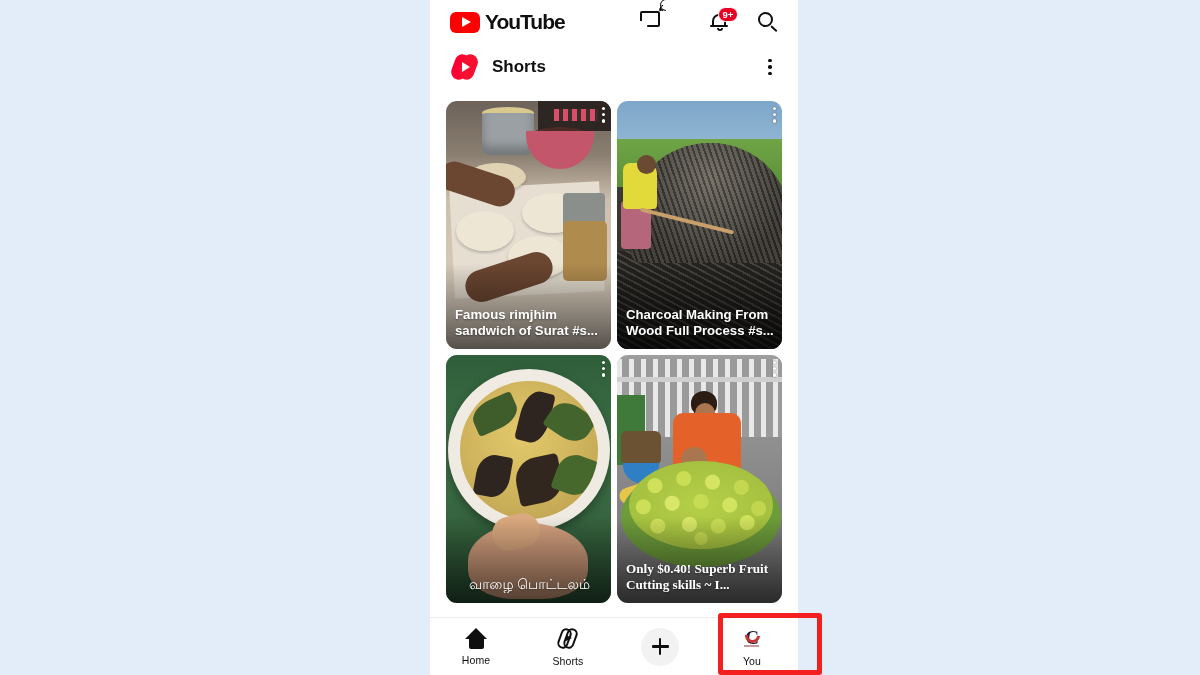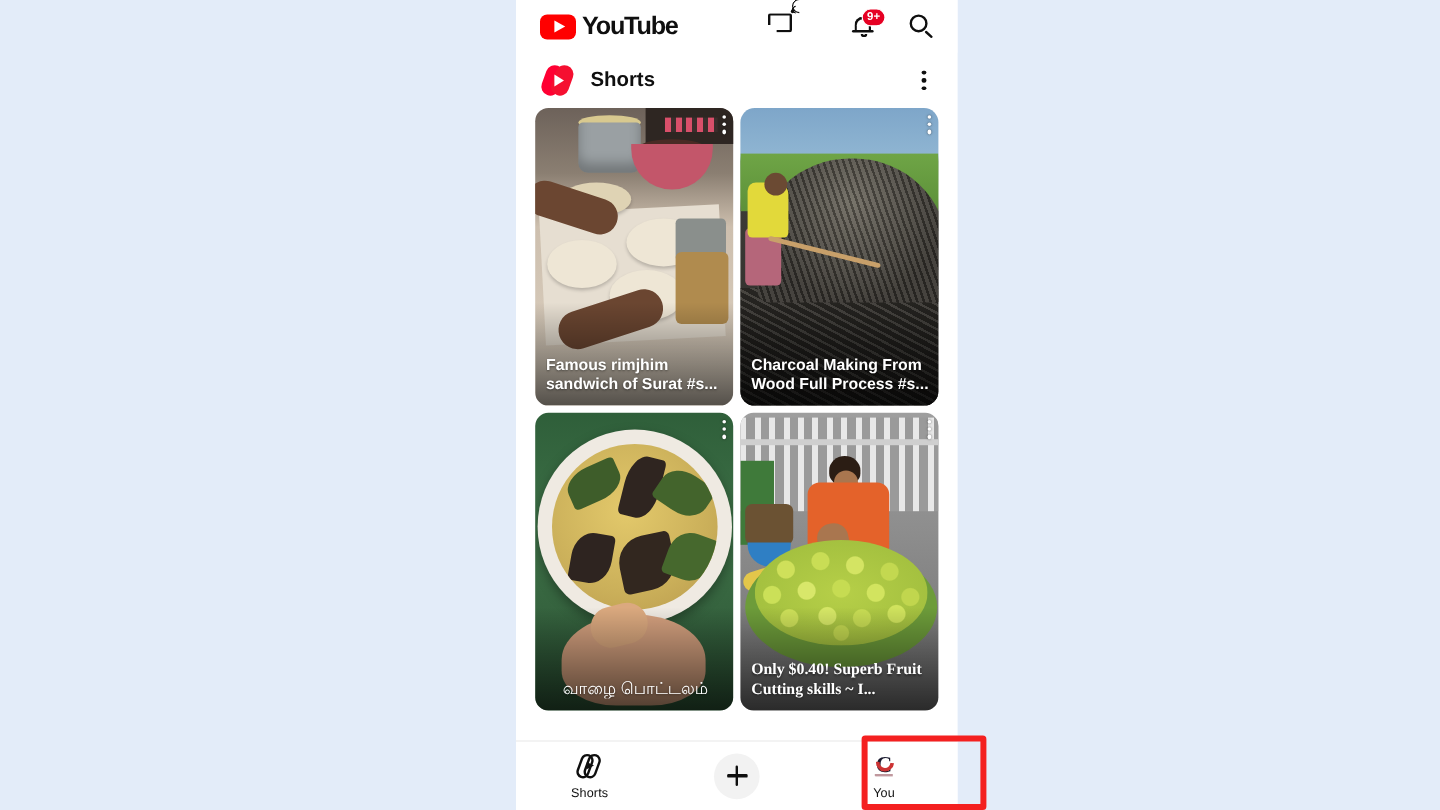--- a/index.html
+++ b/index.html
@@ -95,20 +95,21 @@
   .shorts-title { font-size: 17px; font-weight: bold; color: #0f0f0f; margin-left: 14px; }
   .hdr-spacer { flex: 1; }
   .kebab { width: 20px; height: 22px; display: flex; flex-direction: column;
            align-items: center; justify-content: center; gap: 3px; }
   .kebab span { width: 3.5px; height: 3.5px; border-radius: 50%; background: #0f0f0f; display:block; }
 
   
   .grid {
     display: grid; grid-template-columns: 1fr 1fr; gap: 6px;
     padding: 0 16px;
+    margin-top: 11px;
   }
   .card {
     position: relative; height: 248px; border-radius: 11px; overflow: hidden;
     background: #999;
   }
   .card .overlay-kebab {
     position: absolute; right: 6px; top: 6px; z-index: 5;
     display: flex; flex-direction: column; gap: 3px; align-items: center;
   }
   .card .overlay-kebab span { width: 3.2px; height: 3.2px; border-radius: 50%; background: #fff;
@@ -149,21 +150,21 @@
     background: #6b4631; border-radius: 16px; transform: rotate(-18deg); }
   .t1 .jar { position: absolute; right: 4px; top: 120px; width: 44px; height: 60px;
     background: #b08b4e; border-radius: 5px; }
   .t1 .jar2 { position: absolute; right: 6px; top: 92px; width: 42px; height: 36px;
     background: #8a8f8c; border-radius: 4px; }
   .t1 .dk { position: absolute; left: 92px; top: 0; width: 74px; height: 30px; background:#2e2622; }
   .t1 .neon { position: absolute; left: 108px; top: 8px; width: 44px; height: 12px;
     background: repeating-linear-gradient(90deg,#d94f6a 0 5px,#3b2d2c 5px 9px); }
 
   
-  .t2 { background: linear-gradient(#7ea6c9 0%, #8fb5d2 16%, #4b7a3a 18%, #6aa04a 30%, #3c3a36 34%, #2b2a27 100%); border-radius: 12px; }
+  .t2 { background: linear-gradient(#7ea6c9 0%, #8fb5d2 16%, #4b7a3a 18%, #6aa04a 30%, #3c3a36 34%, #2b2a27 100%); }
   .t2 .field { position: absolute; left: 0; right: 0; top: 38px; height: 48px;
     background: linear-gradient(#6fa546,#5c9039); }
   .t2 .mound { position: absolute; left: 18px; top: 42px; width: 150px; height: 120px;
     background: radial-gradient(ellipse at 50% 30%, #6e6a60, #383530 70%);
     border-radius: 74px 74px 10px 10px; transform: scaleX(1.05); }
   .t2 .mound::after { content:""; position:absolute; inset:0; border-radius: inherit;
     background: repeating-linear-gradient(72deg, rgba(0,0,0,.30) 0 2px, rgba(255,255,255,.07) 2px 5px); }
   .t2 .ground { position: absolute; left: 0; right: 0; top: 150px; bottom: 0;
     background: linear-gradient(#3b3833,#232220);
   }
@@ -430,20 +431,27 @@
             <span></span>
             <span></span>
         </span>
         <span class="grad"></span>
         <span class="title">Only $0.40! Superb Fruit Cutting skills ~ I...</span>
       </div>
     </div>
 
     <div class="nav">
 
+      <div class="nav-item">
+        <span class="home-ic">
+          <span class="roof"></span>
+            <span class="base"></span>
+        </span>
+        <span class="nav-label">Home</span>
+      </div>
 
       <div class="nav-item">
         <span class="sh-ic">
           <span class="lz a"></span>
             <span class="lz b"></span>
             <span class="tri"></span>
         </span>
         <span class="nav-label">Shorts</span>
       </div>
 

